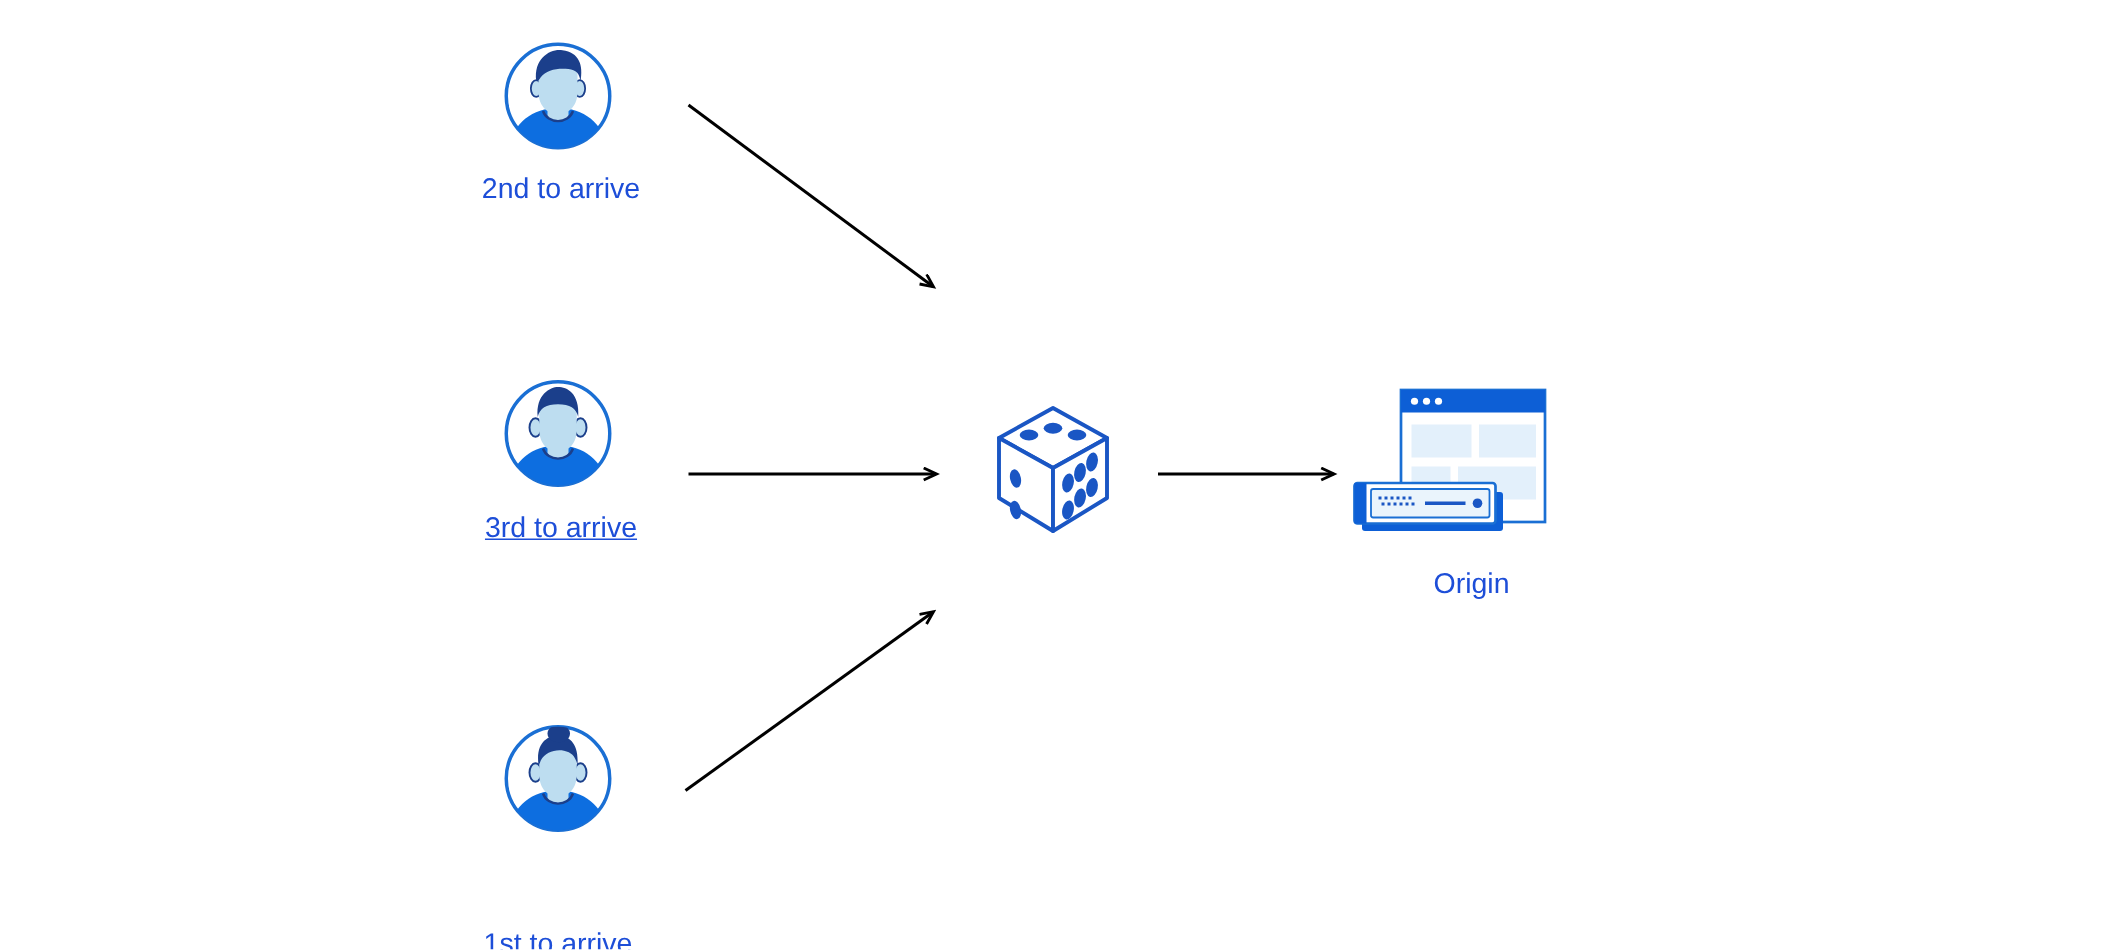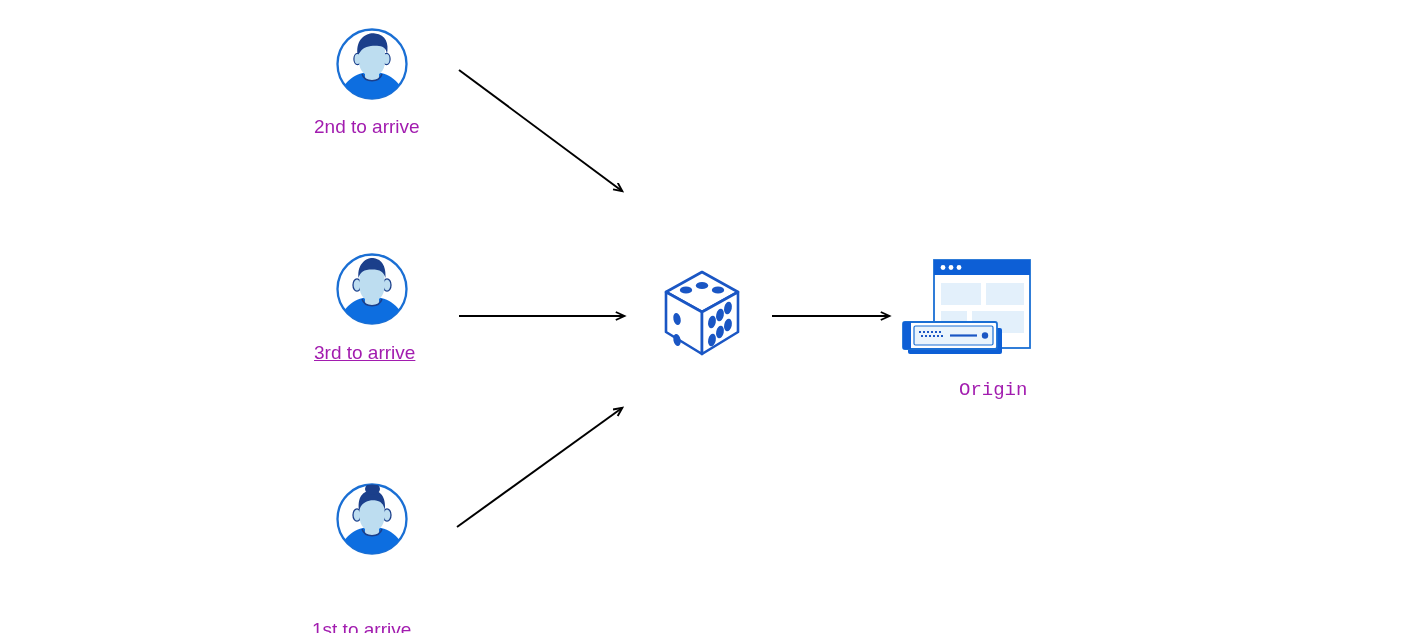--- a/index.html
+++ b/index.html
@@ -16,24 +16,24 @@
     width: 1405px;
     height: 633px;
     background: #ffffff;
     overflow: hidden;
   }
   .node {
     position: absolute;
   }
   .node-label {
     position: absolute;
-    text-align: left;
+    text-align: center;
     font-size: 19px;
     line-height: 24px;
-    color: #a21caf;
+    color: #1d4ed8;
     white-space: nowrap;
     font-family: "Liberation Sans", sans-serif;
   }
   .arrows-layer {
     position: absolute;
     left: 0;
     top: 0;
     width: 1405px;
     height: 633px;
     pointer-events: none;
@@ -212,15 +212,15 @@
           <rect x="41" y="79" width="2" height="2"></rect>
         <rect x="45" y="79" width="2" height="2"></rect>
           <rect x="49" y="79" width="2" height="2"></rect>
       </g>
 
       <line x1="58" y1="79.5" x2="85" y2="79.5" stroke="#1a56c4" stroke-width="2.2"></line>
 
       <circle cx="93" cy="79.5" r="3.2" fill="#1a56c4"></circle>
     </svg>
   </div>
-  <div class="node-label" style="left:959px; top:378px; width:120px;font-family:Liberation Mono, monospace;">Origin</div>
+  <div class="node-label" style="left:921px; top:378px; width:120px;">Origin</div>
 
 </div>
 
 </body></html>

